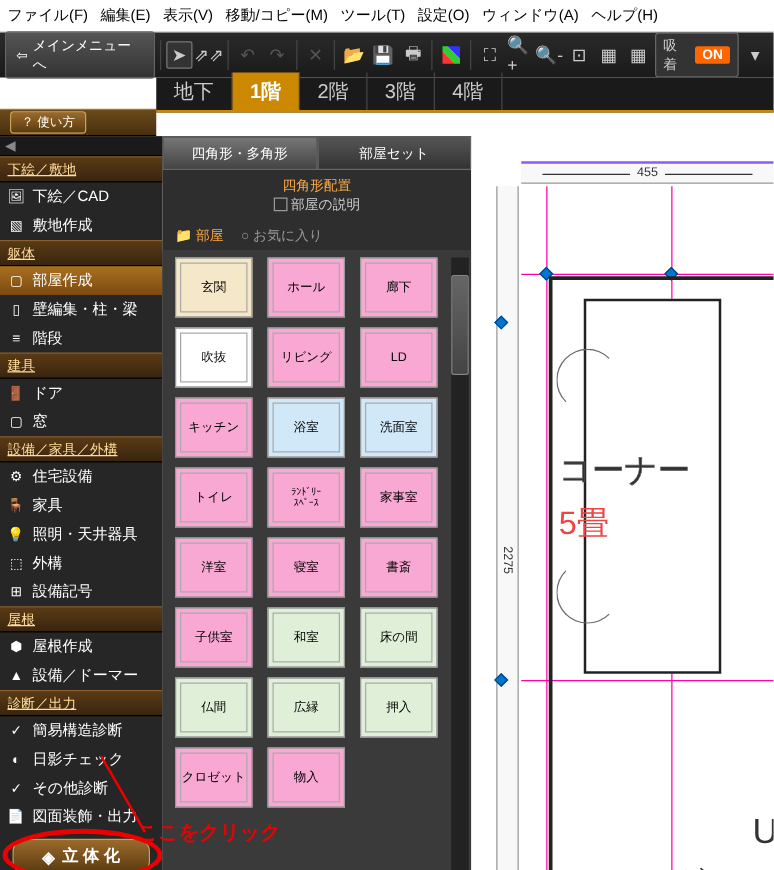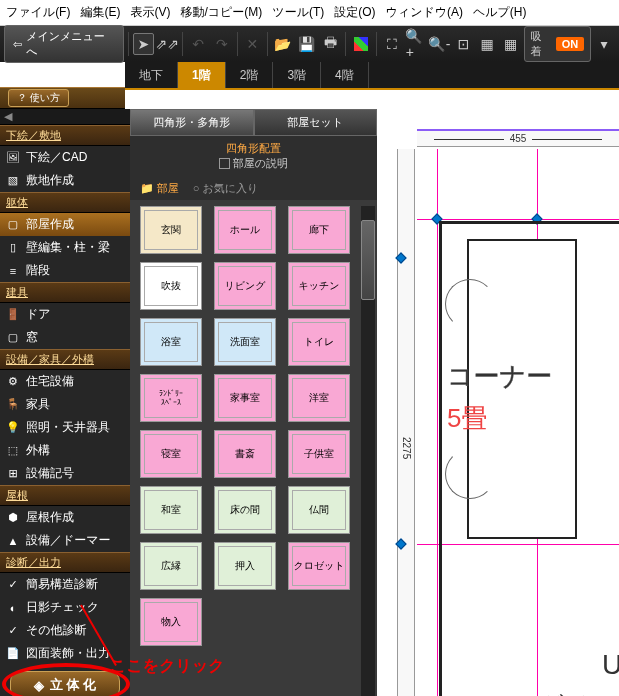--- a/index.html
+++ b/index.html
@@ -26,21 +26,21 @@
   .sb-section { background: linear-gradient(#5a3a15,#3a2510); color: #ffdd99; padding: 2px 6px; font-size: 11px; border-top: 1px solid #8a6030; border-bottom: 1px solid #000; text-decoration: underline; }
   .sb-item { display: flex; align-items: center; gap: 6px; padding: 3px 6px; color: #fff; font-size: 12px; }
   .sb-item.active { background: linear-gradient(#aa7020,#7a4a10); }
   .sb-item .ic { width: 14px; height: 14px; display: inline-flex; align-items: center; justify-content: center; font-size: 11px; }
   .render-btn-wrap { padding: 6px 10px; position: relative; }
   .render-btn { display: flex; align-items: center; justify-content: center; gap: 6px; background: linear-gradient(#9a6a2a,#5a3a10); border: 1px solid #caa055; border-radius: 10px; padding: 4px 18px; color: #fff; font-size: 13px; font-weight: bold; }
   .red-oval { position: absolute; border: 4px solid #e00; border-radius: 50%; width: 128px; height: 42px; top: -2px; left: 2px; pointer-events: none; }
   
   .center { width: 247px; background: #2e2e2e; display: flex; flex-direction: column; }
   .floor-tabs { display: flex; background: #1a1a1a; height: 28px; align-items: flex-end; border-bottom: 2px solid #cc8800; }
-  .ftab { padding: 5px 14px 4px; color: #ccc; font-size: 12px; border-right: 1px solid #444; text-align: right; }
+  .ftab { padding: 5px 14px 4px; color: #ccc; font-size: 16px; border-right: 1px solid #444; text-align: right; }
   .ftab.active { background: #cc8800; color: #fff; font-weight: bold; }
   .cat-tabs { display: flex; background: #333; height: 26px; align-items: center; }
   .ctab { flex: 1; text-align: center; padding: 5px 21px; color: #fff; font-size: 11px; background: linear-gradient(#555,#333); border: 1px solid #666; }
   .ctab.active { background: linear-gradient(#777,#444); }
   .subhdr { display: flex; justify-content: space-between; align-items: center; padding: 6px 10px; font-size: 11px; flex-direction: column; }
   .subhdr .lbl { color: #ffaa44; }
   .subhdr .chk { color: #ccc; display: flex; align-items: center; gap: 3px; }
   .foldbar { display: flex; gap: 14px; padding: 4px 10px; font-size: 11px; align-items: center; }
   .fold-room { color: #ffaa44; }
   .fold-fav { color: #999; }
@@ -274,20 +274,23 @@
           <div class="room-cell c-cream">
             <span>廊下</span>
           </div>
           <div class="room-cell ">
             <span>吹抜</span>
           </div>
           <div class="room-cell c-cream">
             <span>リビング</span>
           </div>
           <div class="room-cell c-cream">
+            <span>LD</span>
+          </div>
+          <div class="room-cell c-cream">
             <span>キッチン</span>
           </div>
           <div class="room-cell c-blue">
             <span>浴室</span>
           </div>
           <div class="room-cell c-blue">
             <span>洗面室</span>
           </div>
           <div class="room-cell c-cream">
             <span>トイレ</span>

